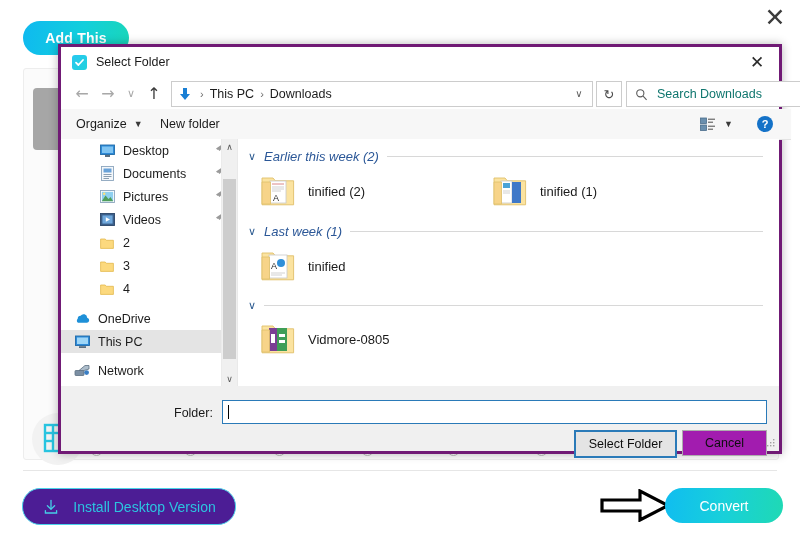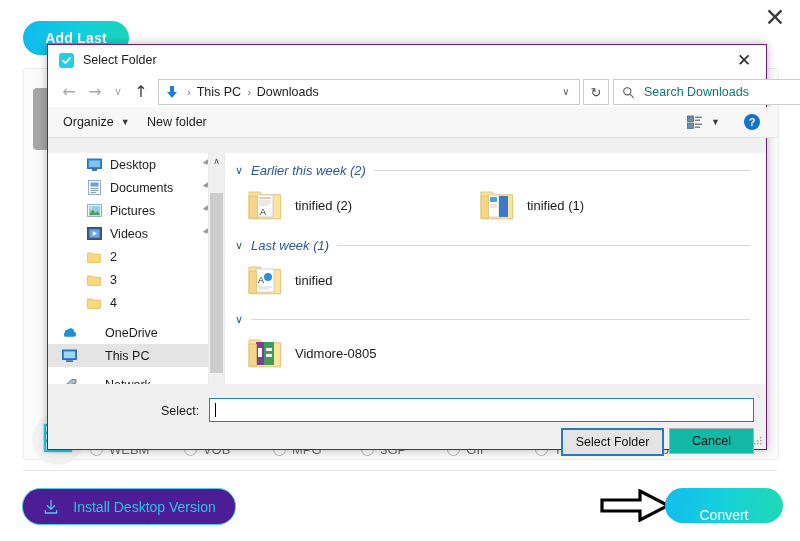--- a/index.html
+++ b/index.html
@@ -60,30 +60,30 @@
   #install-btn{
     position:absolute;left:22px;top:488px;width:212px;height:35px;border-radius:18px;
     border:1px solid #4bd3ea;background:#4c1d95;display:flex;align-items:center;
     justify-content:center;gap:13px;color:#2cc4e0;font-size:14px;cursor:pointer;
   }
   #install-btn svg{display:block;}
 
   #convert-btn{
     position:absolute;left:665px;top:488px;width:118px;height:35px;border-radius:18px;
     background:linear-gradient(95deg,#10bdf0 0%,#18d0da 50%,#1fd9b4 100%);
-    color:#fff;font-size:14px;display:flex;align-items:flex-end;justify-content:center;
+    color:#fff;font-size:14px;display:flex;align-items:center;justify-content:center;
     cursor:pointer;
   }
 
   #point-arrow{position:absolute;left:600px;top:489px;width:70px;height:33px;}
 
   
   #dlg{
-    position:absolute;left:47px;top:44px;width:718px;height:404px;
-    background:#f0f0f0;border:1px solid #701a75;
+    position:absolute;left:58px;top:44px;width:718px;height:404px;
+    background:#f0f0f0;border:3px solid #701a75;
     box-shadow:0 0 9px rgba(0,0,0,.28);
     font-size:12px;color:#000;
   }
   #dlg-title{
     position:absolute;left:0;top:0;width:100%;height:30px;background:#ffffff;
     display:flex;align-items:center;
   }
   #dlg-app-icon{
     width:15px;height:15px;border-radius:3px;margin-left:11px;margin-right:9px;
     background:linear-gradient(135deg,#28c8f0,#1fd2dd);
@@ -148,38 +148,38 @@
     gap:8px;cursor:pointer;
   }
   #view-btn .caret{font-size:9px;color:#3a3a3a;}
   #help-btn{
     position:absolute;right:18px;top:7px;width:16px;height:16px;border-radius:50%;
     background:#1472c8;color:#fff;font-size:11px;font-weight:bold;
     display:flex;align-items:center;justify-content:center;cursor:pointer;
   }
 
   
-  #dlg-body{position:absolute;left:0;top:92px;width:100%;height:247px;background:#7f1d1d;margin-top:16px;}
+  #dlg-body{position:absolute;left:0;top:92px;width:100%;height:247px;background:#7f1d1d;}
   #sidebar{
     position:absolute;left:0;top:0;width:176px;height:100%;
     background:#ffffff;overflow:hidden;
   }
   .side-item{
     position:relative;height:23px;display:flex;align-items:center;
     font-size:12.5px;color:#1c1c1c;padding-left:19px;cursor:pointer;
   }
   .side-item.selected{background:#e4e4e4;}
   .side-item .sico{width:16px;height:16px;margin-right:8px;flex:none;
                    display:flex;align-items:center;justify-content:center;}
   .side-item .pin{
     position:absolute;right:12px;top:5px;width:11px;height:11px;
     color:#9a9a9a;font-size:10px;
   }
   .side-item.indent{padding-left:38px;}
-  .side-item.root{padding-left:13px;gap:20px;}
+  .side-item.root{padding-left:13px;}
 
   #side-scroll{
     position:absolute;left:160px;top:0;width:15px;height:100%;
     background:#f0f0f0;border-left:1px solid #ebebeb;
   }
   #side-scroll .arrow{
     position:absolute;left:0;width:15px;height:15px;display:flex;
     align-items:center;justify-content:center;color:#5a5a5a;font-size:9px;cursor:pointer;
   }
   #side-scroll .arrow.up{top:0;}
@@ -210,35 +210,35 @@
     position:absolute;left:113px;top:20px;font-size:12.5px;color:#1a1a1a;
   }
   #folder-input{
     position:absolute;left:161px;top:14px;width:543px;height:22px;
     background:#fff;border:1px solid #2a7ab8;display:flex;align-items:center;
   }
   #folder-caret{width:1px;height:14px;background:#000;margin-left:5px;}
   .dlg-btn{
     position:absolute;top:44px;height:24px;font-size:12.5px;color:#0e0e0e;
     display:flex;align-items:center;justify-content:center;cursor:pointer;
-    background:#14b8a6;border:1px solid #adadad;
+    background:#a21caf;border:1px solid #adadad;
   }
   #btn-select{left:513px;width:99px;border:2px solid #2a7ab8;background:#e4e4e4;}
   #btn-cancel{left:621px;width:83px;}
   #dlg-grip{position:absolute;right:3px;bottom:3px;width:10px;height:10px;}
 </style>
 </head>
 <body>
 
 <div id="app-bg">
 
   <div id="app-close">✕</div>
 
   <div id="add-file-btn">
-    <span>Add Last</span>
+    <span>Add This</span>
   </div>
 
   <div id="app-panel"></div>
   <div id="thumb-placeholder"></div>
 
   <div id="film-circle"></div>
   <svg id="film-icon" viewBox="0 0 32 32">
     <g fill="none" stroke="#28c4e0" stroke-width="2.4">
       <rect x="3" y="3" width="26" height="26"></rect>
       <line x1="11" y1="3" x2="11" y2="29"></line>
@@ -584,21 +584,21 @@
             </svg>
           </span>
           <span class="fname">Vidmore-0805</span>
         </div>
       </div>
 
     </div>
   </div>
 
   <div id="dlg-footer">
-    <span id="folder-label">Select:</span>
+    <span id="folder-label">Folder:</span>
     <div id="folder-input">
       <span id="folder-caret"></span>
       <span></span>
     </div>
     <div class="dlg-btn" id="btn-select">
       <span>Select Folder</span>
     </div>
     <div class="dlg-btn" id="btn-cancel">
       <span>Cancel</span>
     </div>

